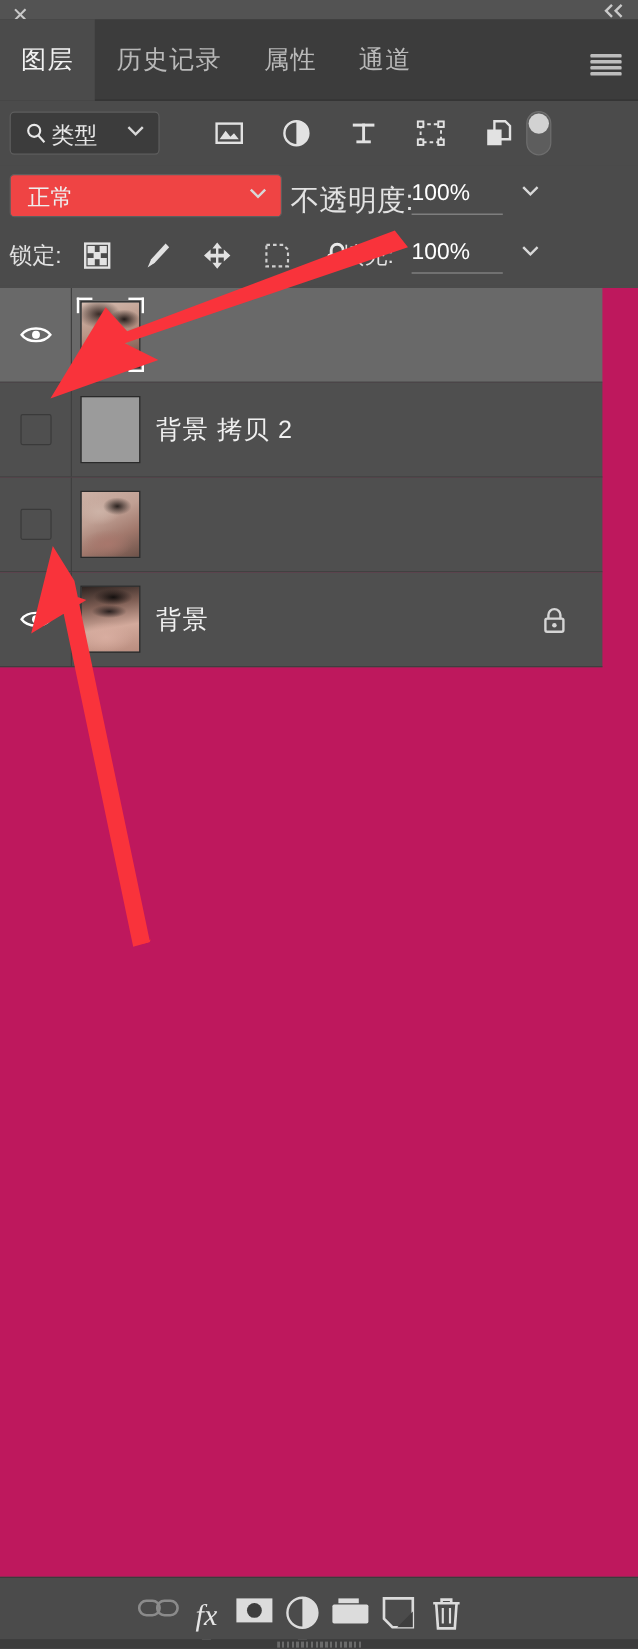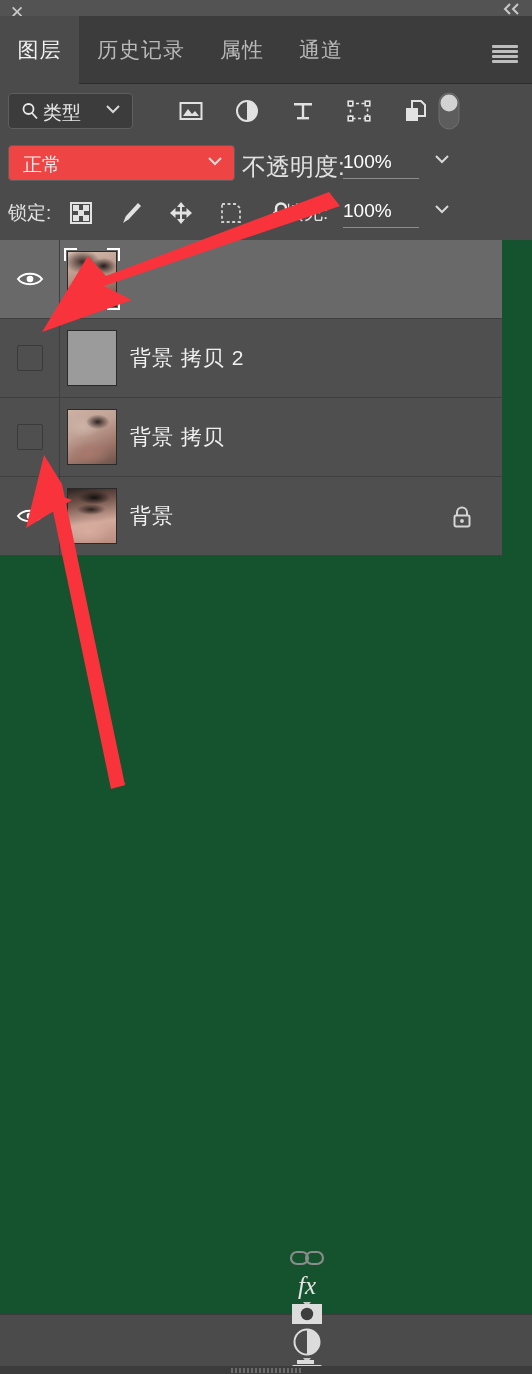--- a/index.html
+++ b/index.html
@@ -126,21 +126,21 @@
   .fill-value {
     position:absolute; left:343px; top:10px; width:76px;
     color:#ffffff; font-size:19px;
     border-bottom:1px solid #8c8c8c; padding-bottom:5px;
   }
   .fill-caret { position:absolute; left:432px; top:12px; }
 
   
   .layer-list {
     position:absolute; left:0; top:240px; width:532px; height:1080px;
-    background:#14532d;
+    background:#be185d;
   }
   .layer-row {
     position:relative; width:502px; height:79px;
     background:#4f4f4f;
     border-bottom:1px solid #3f3f3f;
     display:block;
   }
   .layer-row.selected { background:#696969; }
   .vis-cell {
     position:absolute; left:0; top:0; width:60px; height:78px;
@@ -178,21 +178,21 @@
     position:absolute; right:28px; top:27px; width:24px; height:26px;
   }
 
   
   .bottom-bar {
     position:absolute; left:0; bottom:0; width:532px; height:60px;
     background:#4b4b4b; border-top:1px solid #3c3c3c;
   }
   .bottom-icons {
     position:absolute; left:112px; top:11px; width:390px; height:42px;
-    display:flex; align-items:center; justify-content:center;flex-direction:column;
+    display:flex; align-items:center; justify-content:flex-start;
   }
   .bi { position:relative; width:40px; height:36px; display:block; }
   .bi svg { display:block; margin:0 auto; }
   .bi .mini-caret {
     position:absolute; left:50%; bottom:-6px; margin-left:-4px;
     width:0; height:0; border-left:4px solid transparent;
     border-right:4px solid transparent; border-top:5px solid #c8c8c8;
   }
   .footer-strip {
     position:absolute; left:0; bottom:0; width:532px; height:8px;
@@ -403,21 +403,20 @@
 
     <div class="layer-row">
       <div class="vis-cell">
         <div class="vis-empty"></div>
       </div>
       <div class="thumb-wrap">
         <div class="thumb">
             <div class="ph-b"></div>
           </div>
       </div>
-      <div class="layer-name">背景 拷贝</div>
     </div>
 
     <div class="layer-row">
       <div class="vis-cell">
         <svg class="vis-eye" viewBox="0 0 28 18">
           <path d="M2 9 C7 2, 21 2, 26 9 C21 16, 7 16, 2 9 Z" fill="none" stroke="#ffffff" stroke-width="2"></path>
           <circle cx="14" cy="9" r="3.3" fill="#ffffff"></circle>
         </svg>
       </div>
       <div class="thumb-wrap">

